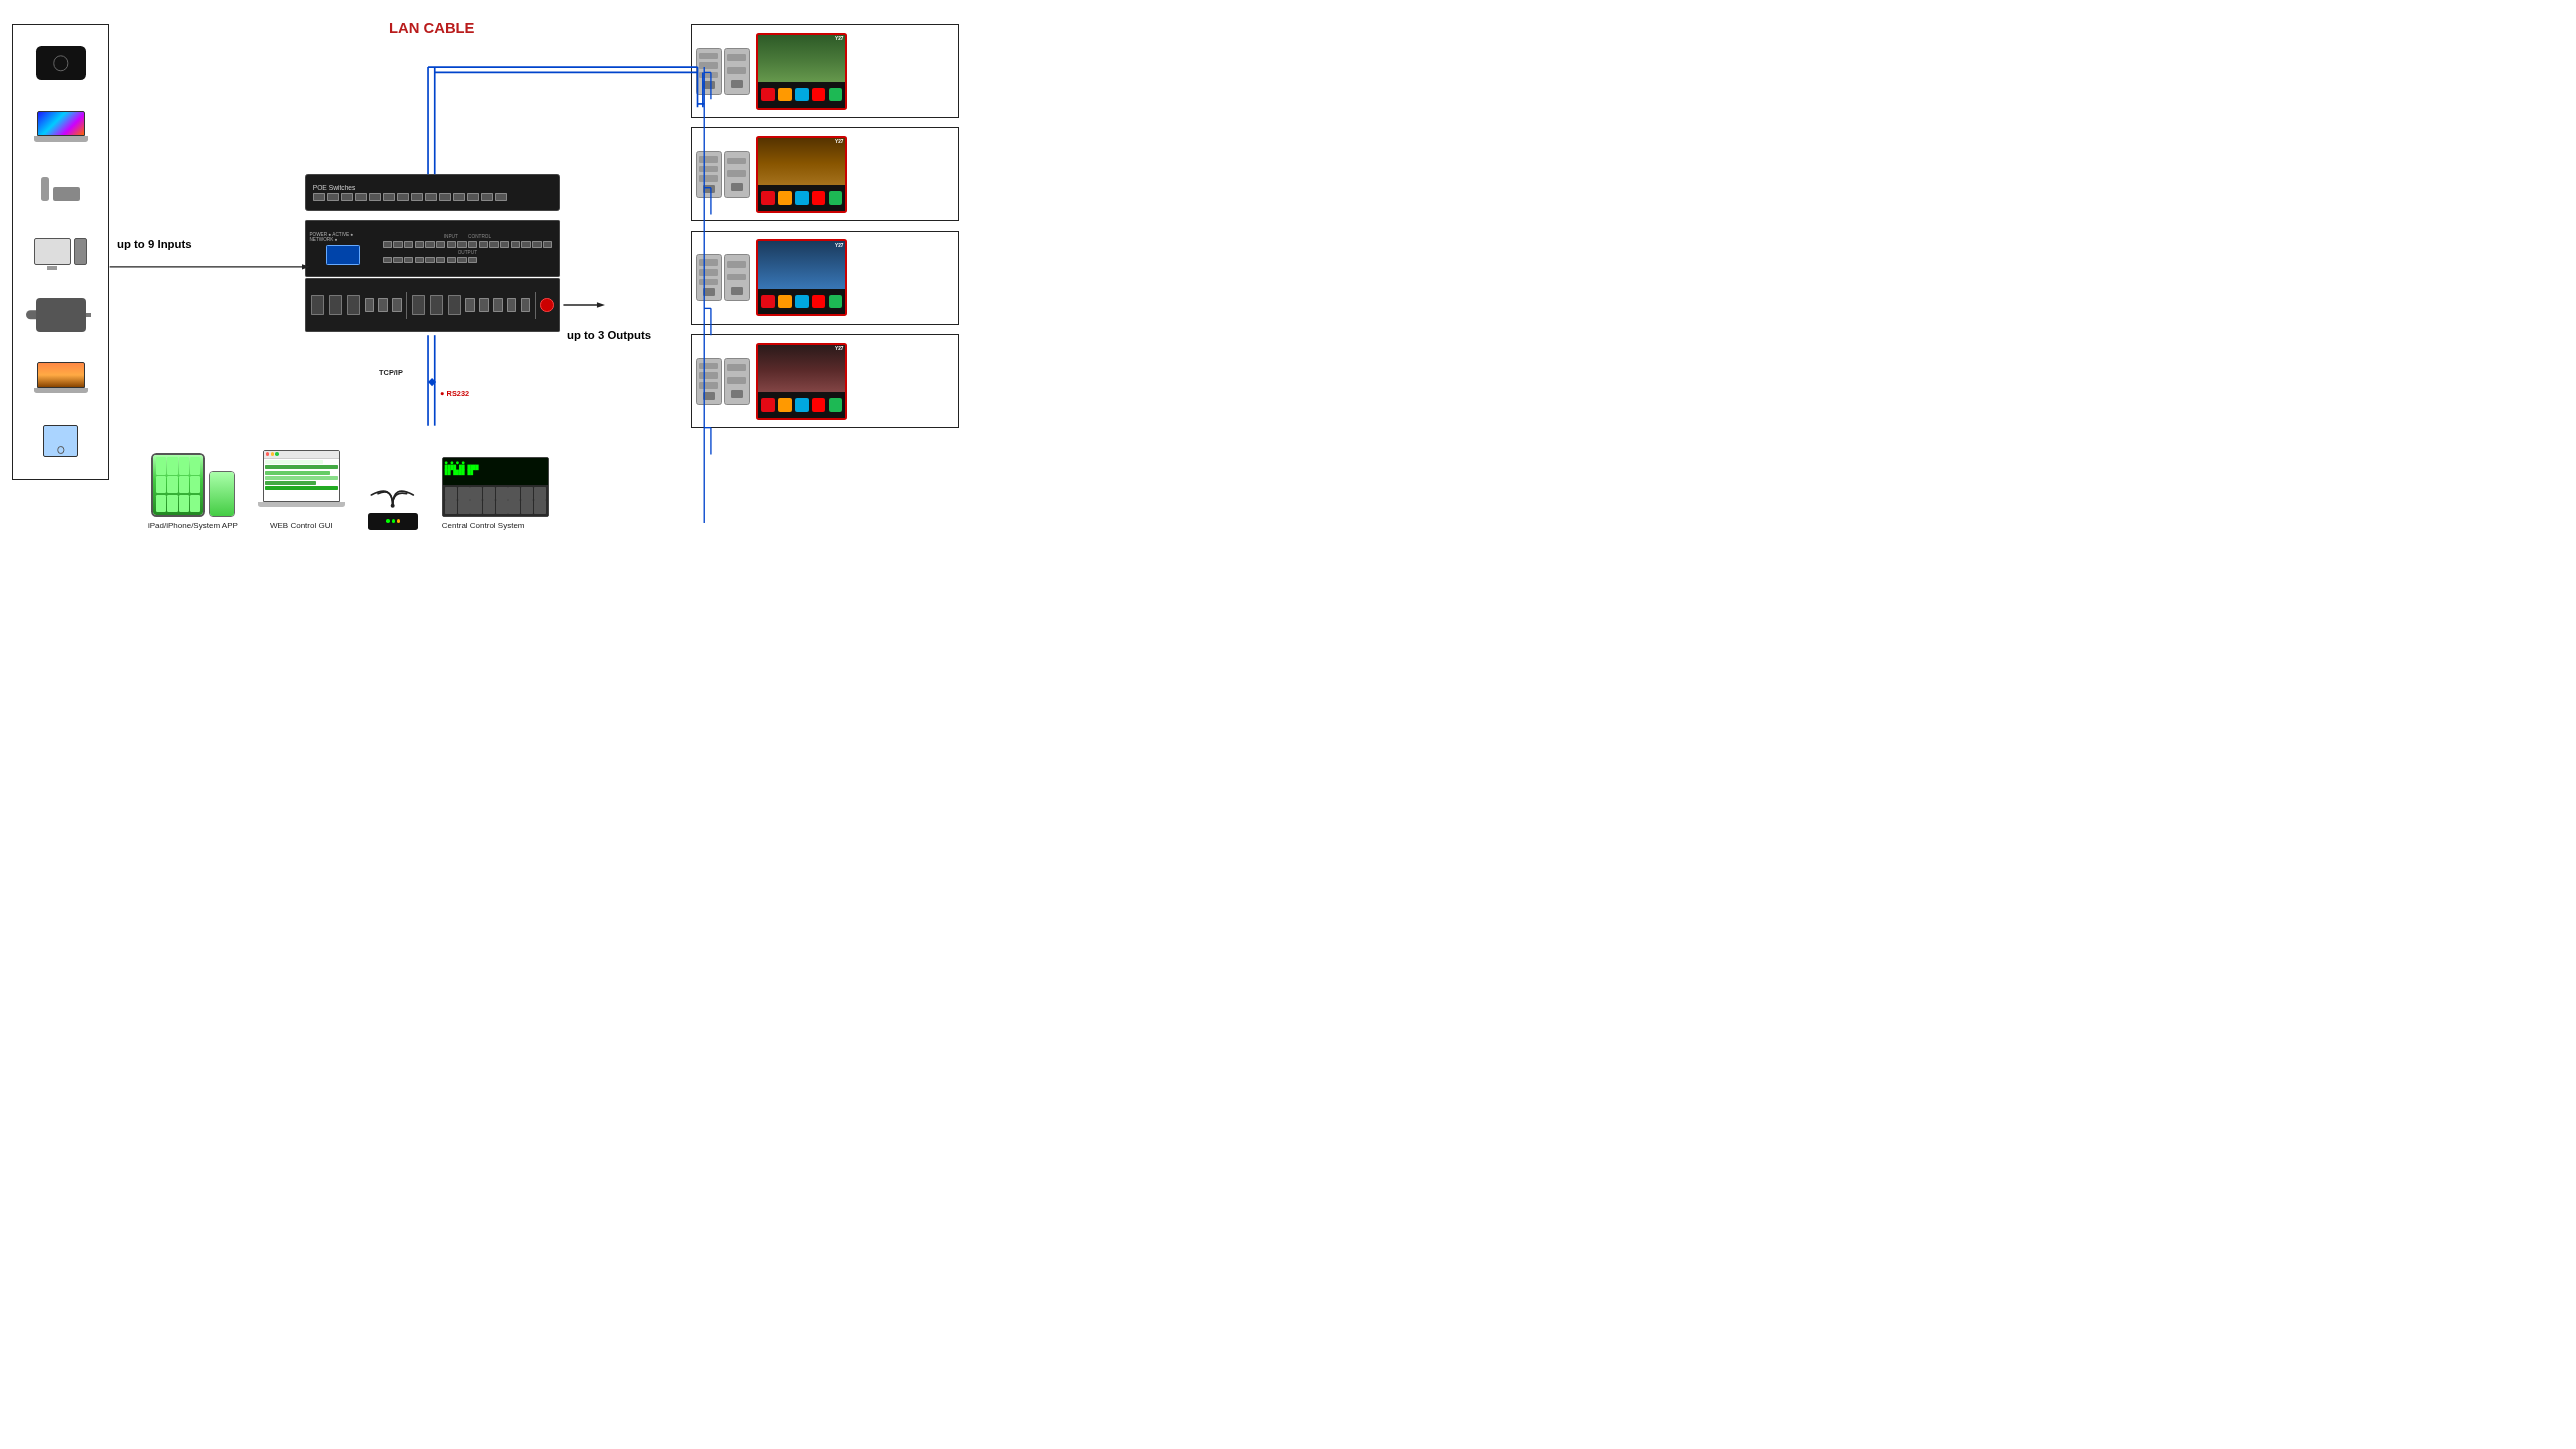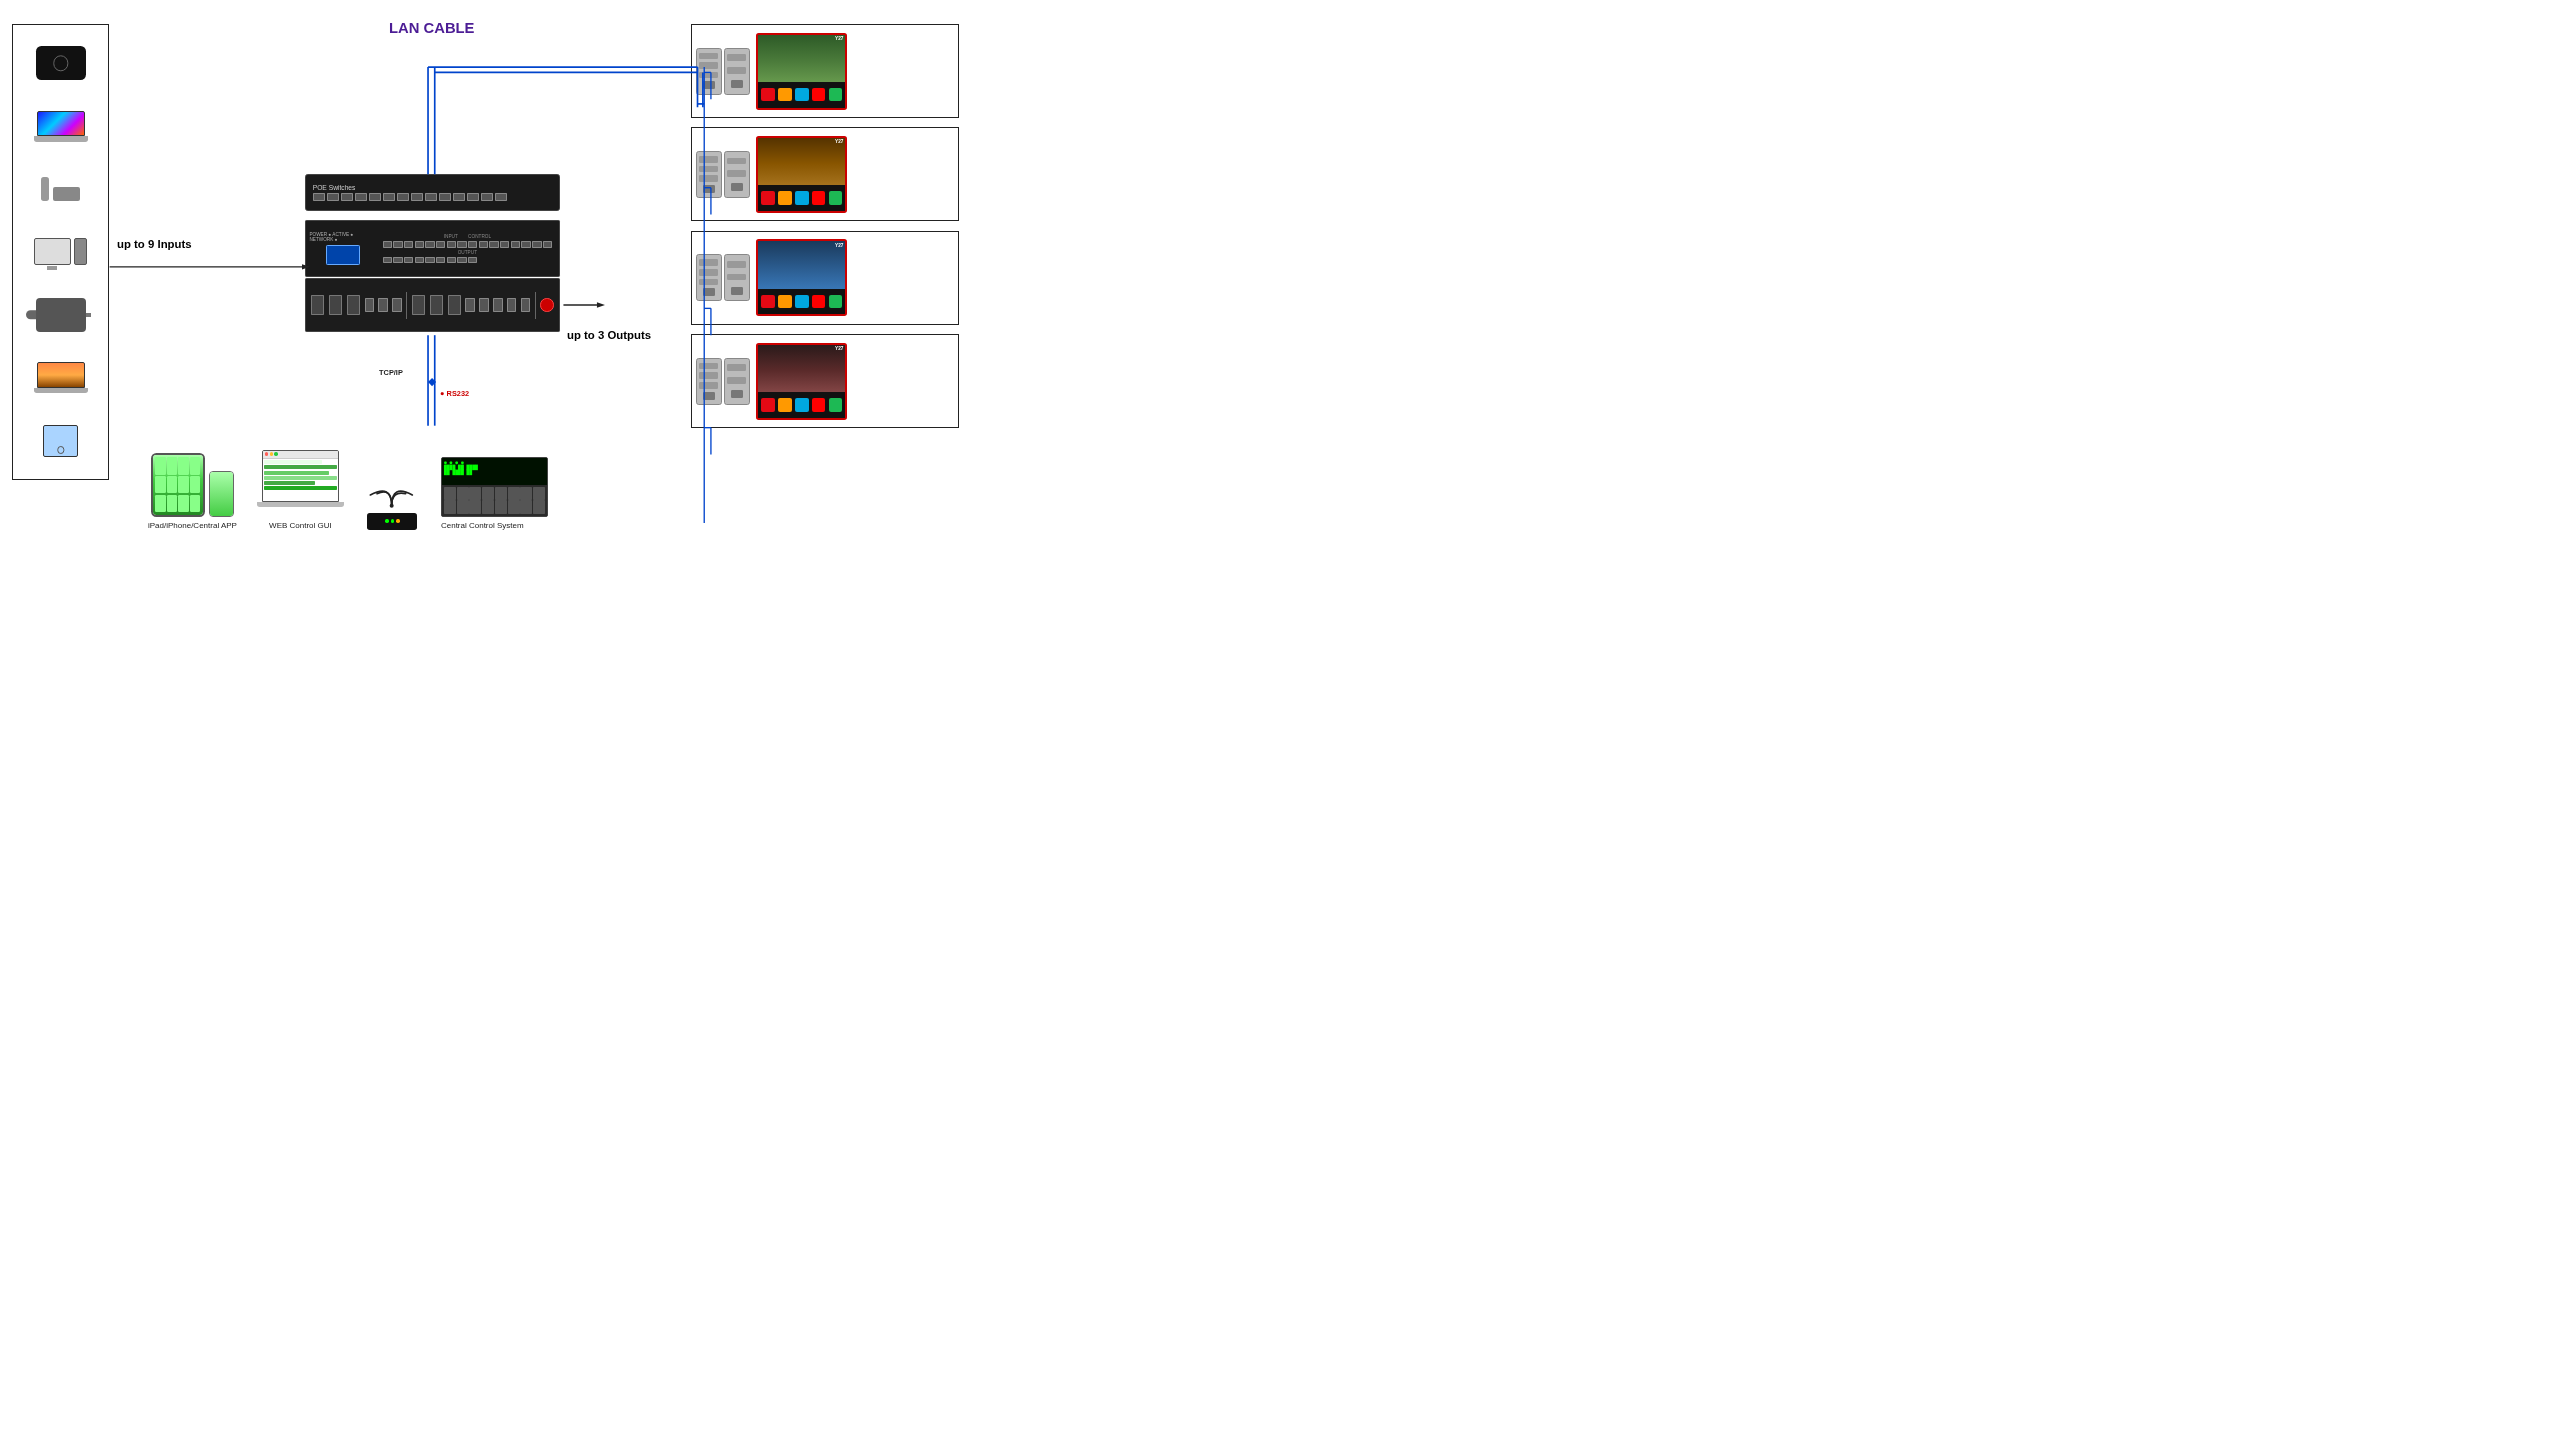--- a/index.html
+++ b/index.html
@@ -520,21 +520,21 @@
       height: 100%;
       pointer-events: none;
     }
 
     .lan-cable-label {
       position: absolute;
       top: 20px;
       left: 389px;
       font-size: 14.8px;
       font-weight: 700;
-      color: #4c1d95;
+      color: #b91c1c;
     }
 
     .inputs-label {
       position: absolute;
       left: 117px;
       top: 238px;
       font-size: 11.4px;
       font-weight: 600;
     }
     .outputs-label {
@@ -823,21 +823,21 @@
             <div class="ipad-app"></div>
             <div class="ipad-app"></div>
             <div class="ipad-app"></div>
             <div class="ipad-app"></div>
           </div>
         </div>
         <div class="iphone-icon">
           <div class="iphone-screen"></div>
         </div>
       </div>
-      <div class="app-device-label">iPad/iPhone/Central APP</div>
+      <div class="app-device-label">iPad/iPhone/System APP</div>
     </div>
 
     <div class="app-device">
       <div class="browser-laptop">
         <div class="browser-screen">
           <div class="browser-ui">
             <div class="browser-dot" style="background:#ff5f57"></div>
             <div class="browser-dot" style="background:#ffbd2e"></div>
             <div class="browser-dot" style="background:#28ca41"></div>
           </div>

